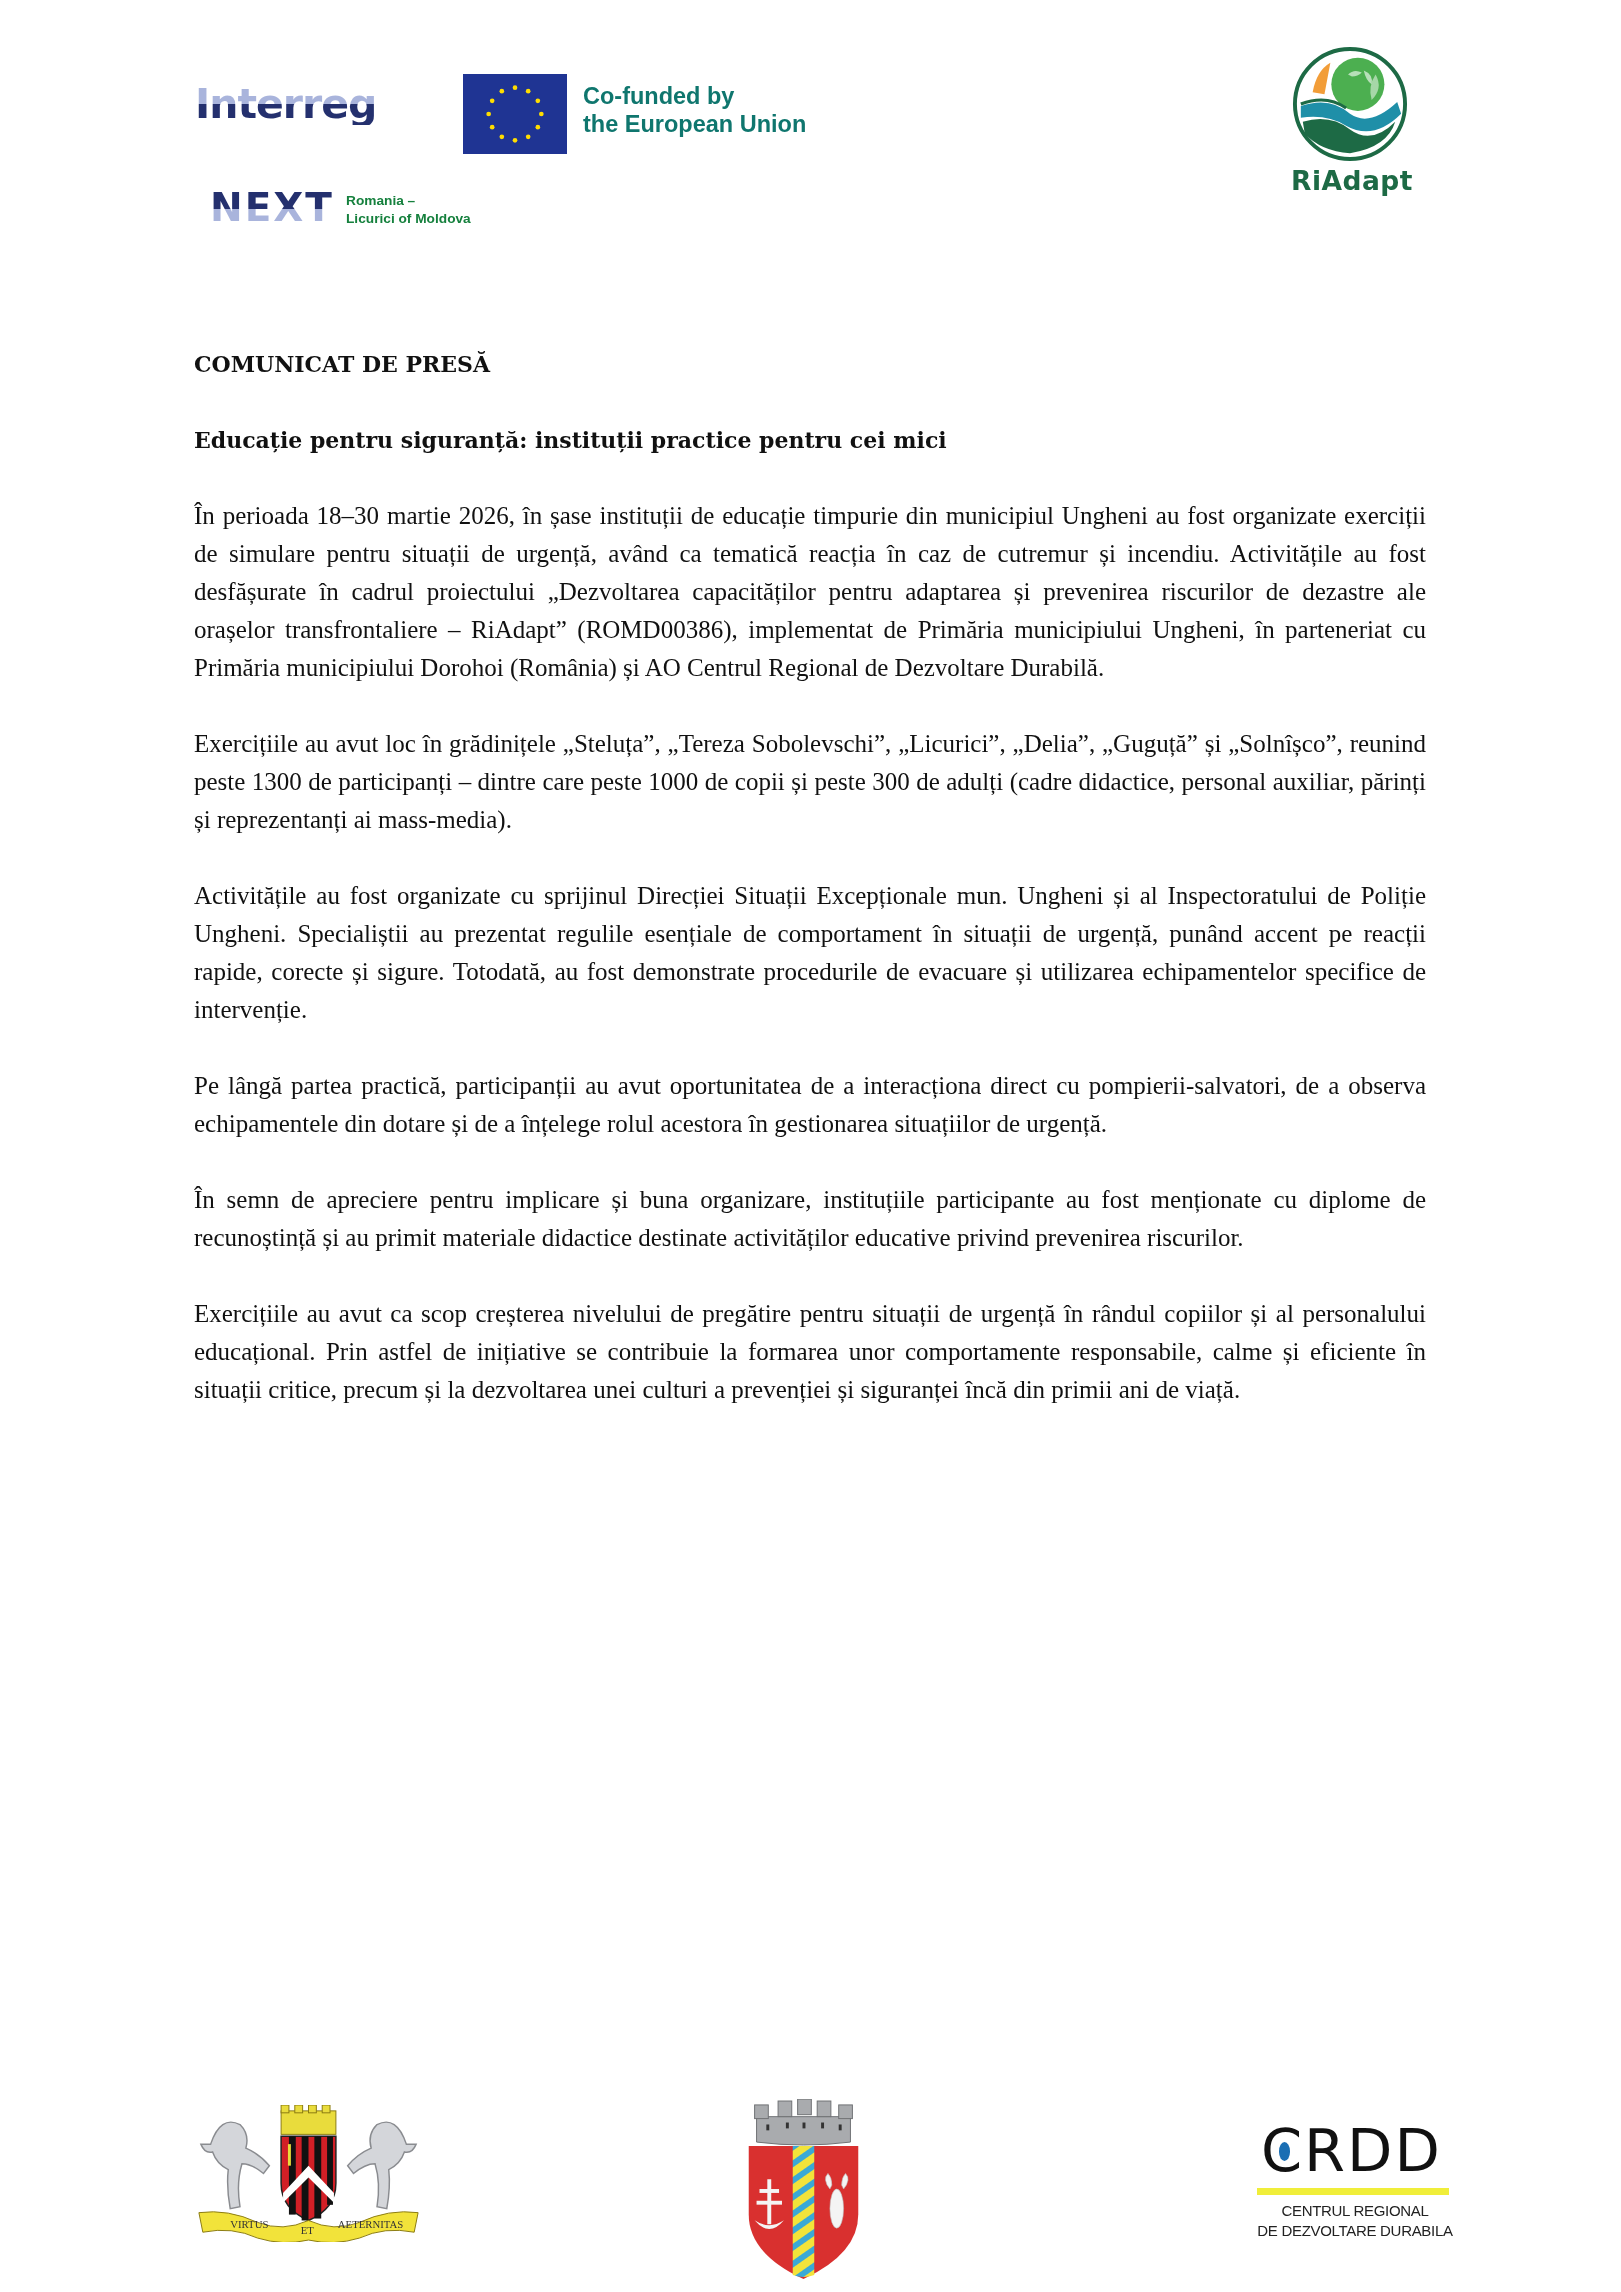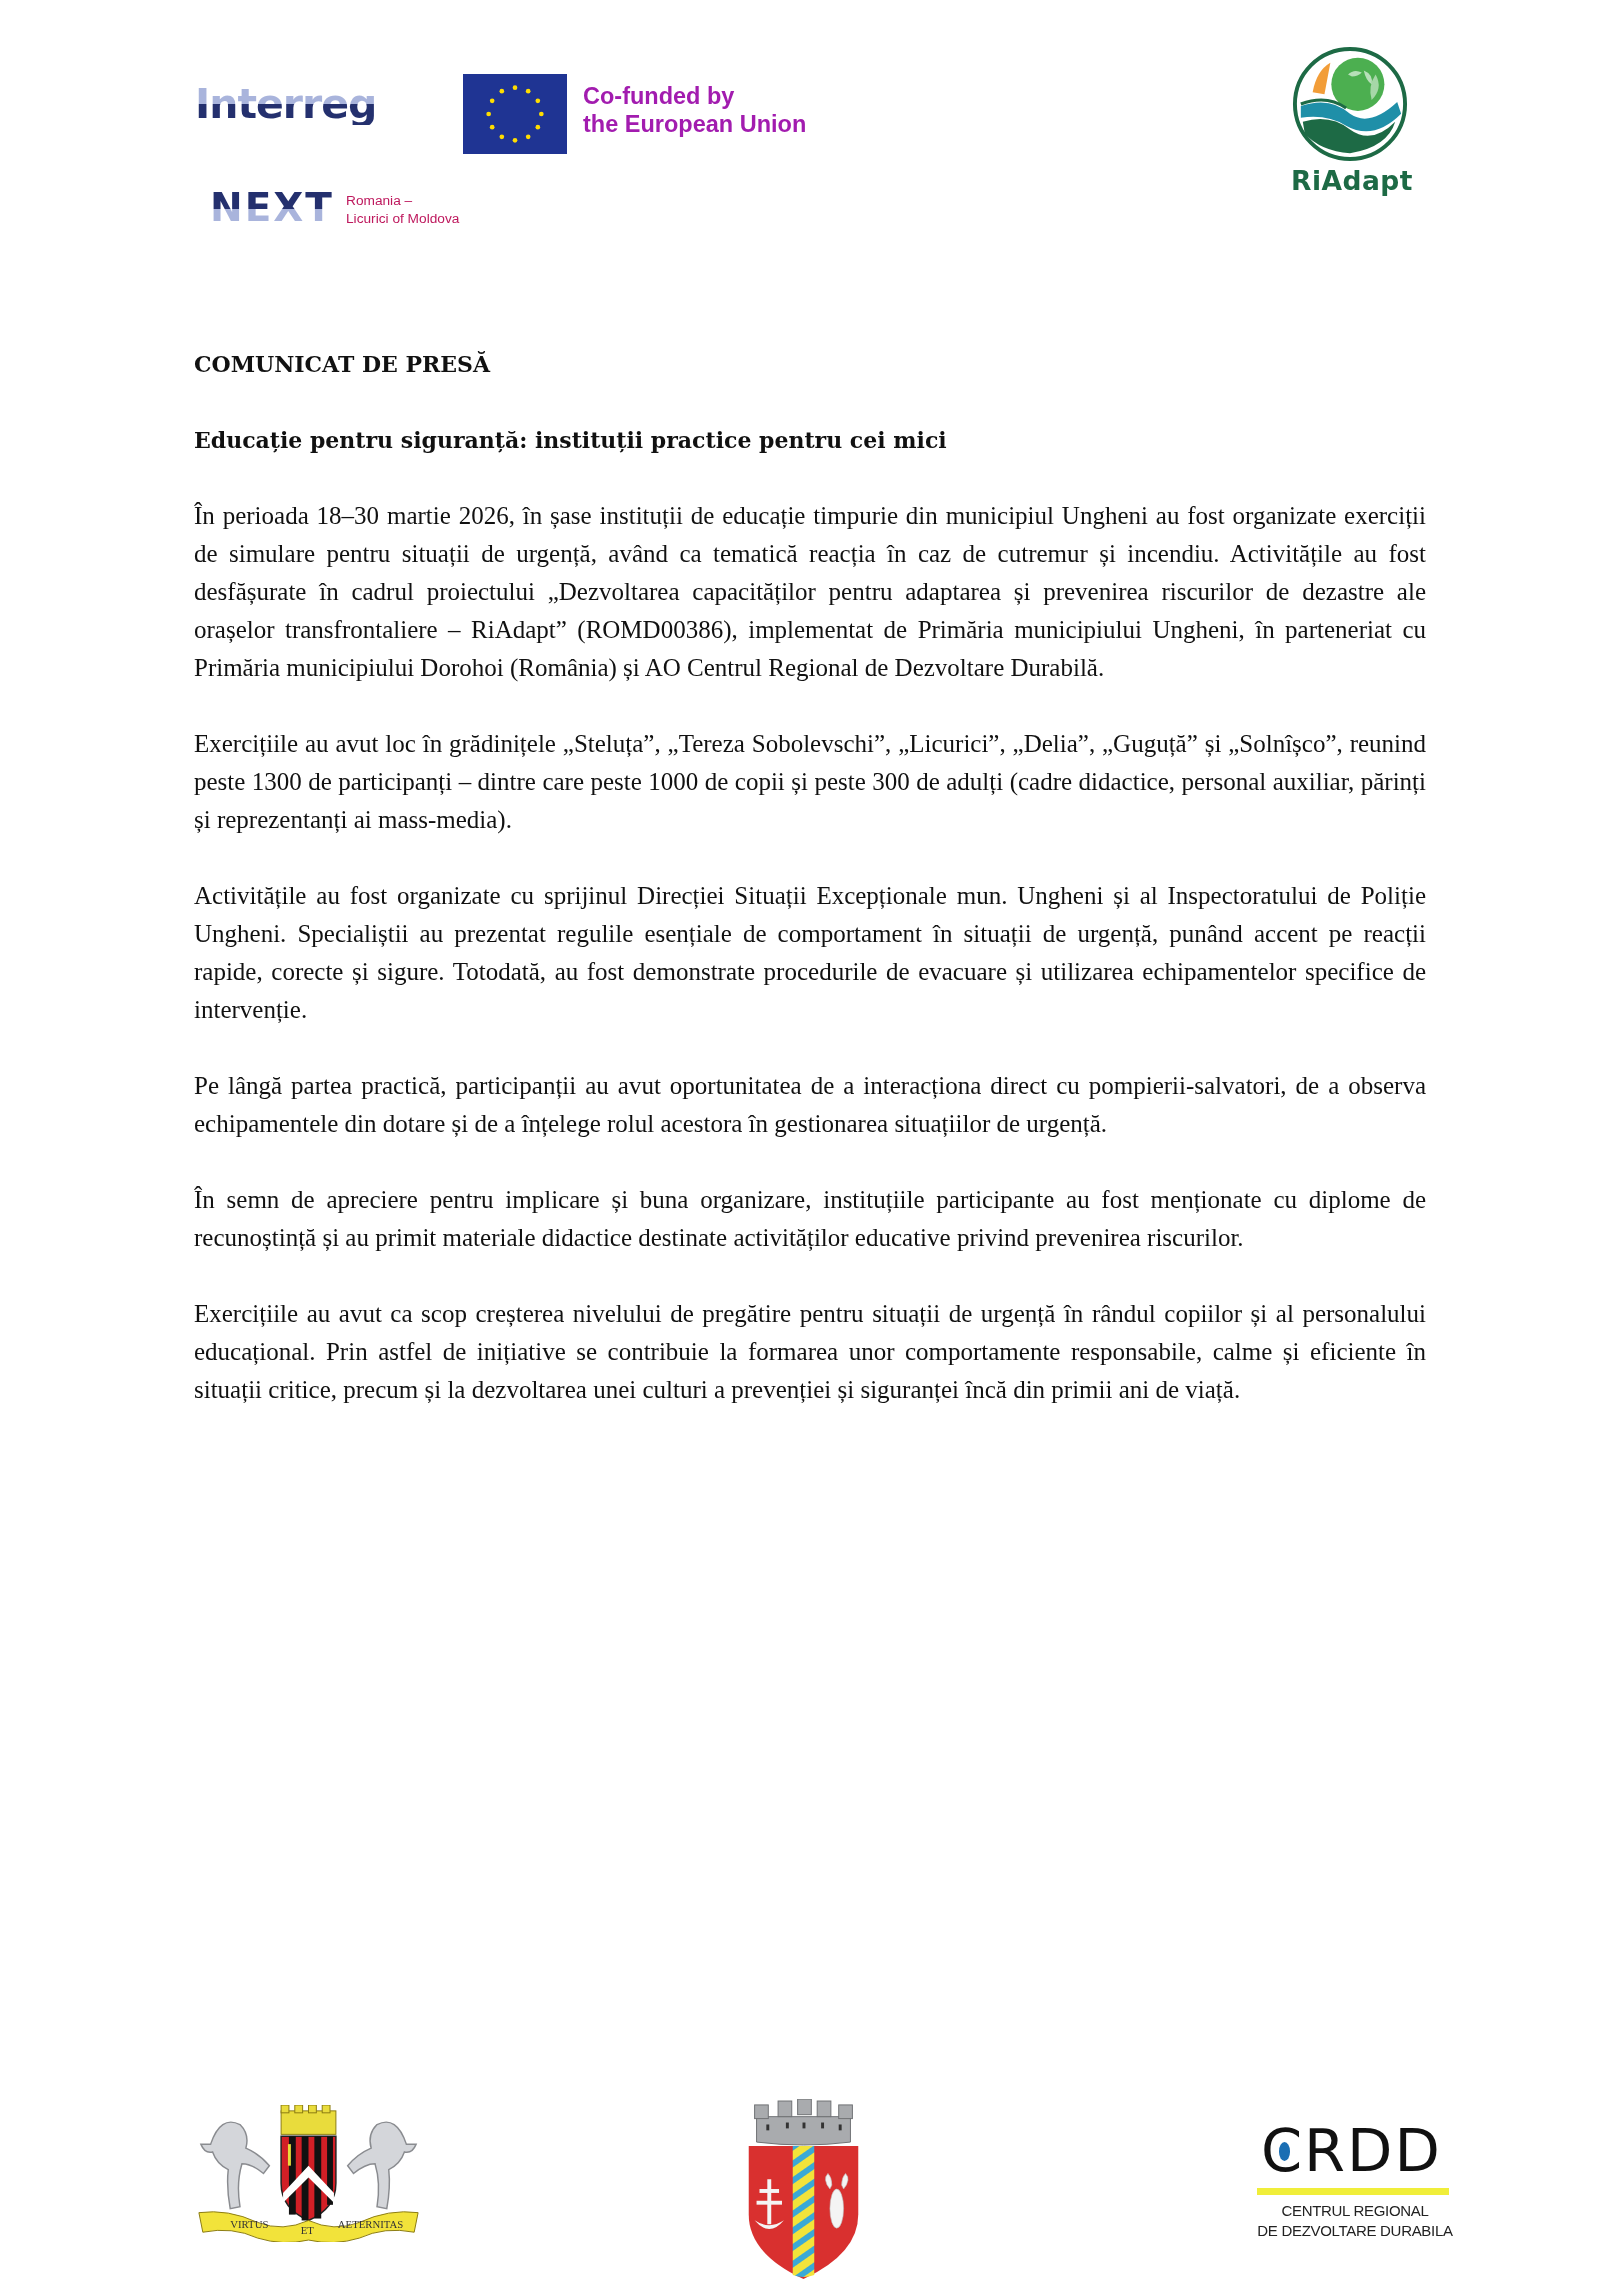--- a/index.html
+++ b/index.html
@@ -7,27 +7,27 @@
          font-family:"DejaVu Serif","Liberation Serif",serif; color:#111; }
 
   
   .interreg { position:absolute; left:195px; top:84px; font-family:"DejaVu Sans","Liberation Sans",sans-serif;
               font-weight:bold; font-size:41px; letter-spacing:-1px; line-height:1;
               background:linear-gradient(to bottom,#a9b4dc 0%,#a9b4dc 48%,#24306e 48%,#24306e 100%);
               -webkit-background-clip:text; background-clip:text; color:transparent; }
   .eu-flag { position:absolute; left:463px; top:74px; width:104px; height:80px; background:#1f3493; }
   .eu-flag svg { width:100%; height:100%; display:block; }
   .cofunded { position:absolute; left:583px; top:82px; font-family:"Liberation Sans",sans-serif;
-              font-weight:bold; font-size:23.5px; line-height:28px; color:#a21caf; }
+              font-weight:bold; font-size:23.5px; line-height:28px; color:#0f766e; }
   .next { position:absolute; left:210px; top:188px; font-family:"DejaVu Sans","Liberation Sans",sans-serif;
           font-weight:bold; font-size:39px; line-height:1; letter-spacing:2px;
           background:linear-gradient(to bottom,#24306e 0%,#24306e 55%,#a9b4dc 55%,#a9b4dc 100%);
           -webkit-background-clip:text; background-clip:text; color:transparent; }
   .next-sub { position:absolute; left:346px; top:192px; font-family:"Liberation Sans",sans-serif;
-              font-weight:normal; font-size:13.7px; line-height:17.6px; color:#be185d; }
+              font-weight:bold; font-size:13.7px; line-height:17.6px; color:#15803d; }
 
   .riadapt { position:absolute; left:1286px; top:45px; width:127px; }
   .riadapt svg { display:block; margin:0 auto; }
   .riadapt-label { text-align:right; font-family:"DejaVu Sans","Liberation Sans",sans-serif; font-weight:bold;
                    font-size:26.5px; color:#1d6a45; margin-top:2px; letter-spacing:0.5px; }
 
   
   .doc { position:absolute; left:194px; top:345px; width:1232px; font-size:25px; line-height:38px; }
   .doc h1, .doc h2 { margin:0; font-size:22px; font-weight:bold; line-height:38px; }
   .doc h1 { margin-bottom:38px; }

